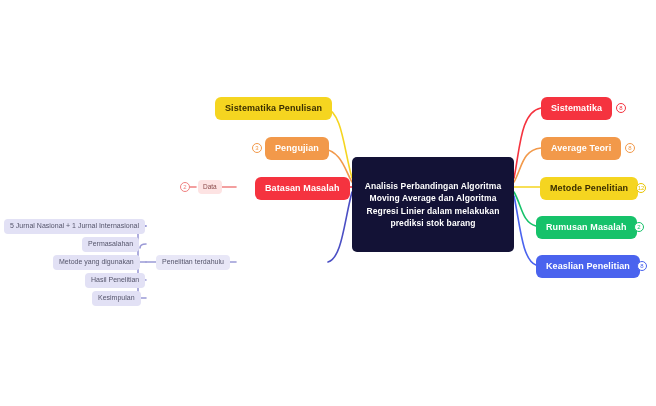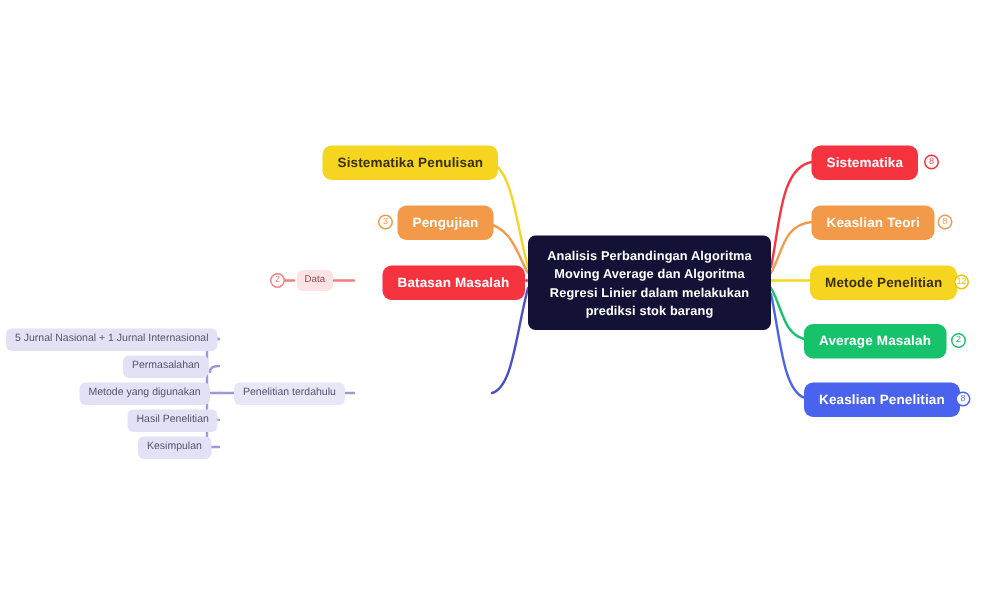--- a/index.html
+++ b/index.html
@@ -42,21 +42,21 @@
     line-height: 1.25;
   }
 
   
   .root {
     background: #131236;
     color: #ffffff;
     border-radius: 5px;
     font-size: 8.5px;
     font-weight: bold;
-    padding: 7px 9px;
+    padding: 23px 9px;
     line-height: 1.45;
     white-space: normal;
     letter-spacing: .1px;
   }
 
   
   .pill {
     border-radius: 6px;
     font-size: 9px;
     font-weight: bold;
@@ -138,31 +138,31 @@
   </svg>
 
   <div class="node root" style="left:352px; top:157px; width:162px;">Analisis Perbandingan Algoritma Moving Average dan Algoritma Regresi Linier dalam melakukan prediksi stok barang</div>
 
   <div class="node pill" style="left:541px; top:97px; background:#f5333f;">
     <span>Sistematika</span>
   </div>
   <div class="badge" style="left:616px; top:103px; color:#f5333f;">8</div>
 
   <div class="node pill" style="left:541px; top:137px; background:#f2994a;">
-    <span>Keaslian Teori</span>
+    <span>Average Teori</span>
   </div>
   <div class="badge" style="left:625px; top:143px; color:#f2994a;">8</div>
 
   <div class="node pill dark-text" style="left:540px; top:177px; background:#f5d520;">
     <span>Metode Penelitian</span>
   </div>
   <div class="badge" style="left:636px; top:183px; color:#e8c400;">12</div>
 
   <div class="node pill" style="left:536px; top:216px; background:#16c26a;">
-    <span>Average Masalah</span>
+    <span>Rumusan Masalah</span>
   </div>
   <div class="badge" style="left:634px; top:222px; color:#16c26a;">2</div>
 
   <div class="node pill" style="left:536px; top:255px; background:#4a63ee;align-items:flex-end;">
     <span>Keaslian Penelitian</span>
   </div>
   <div class="badge" style="left:637px; top:261px; color:#4a63ee;">8</div>
 
   <div class="node pill dark-text" style="left:215px; top:97px; background:#f5d520;">
     <span>Sistematika Penulisan</span>

